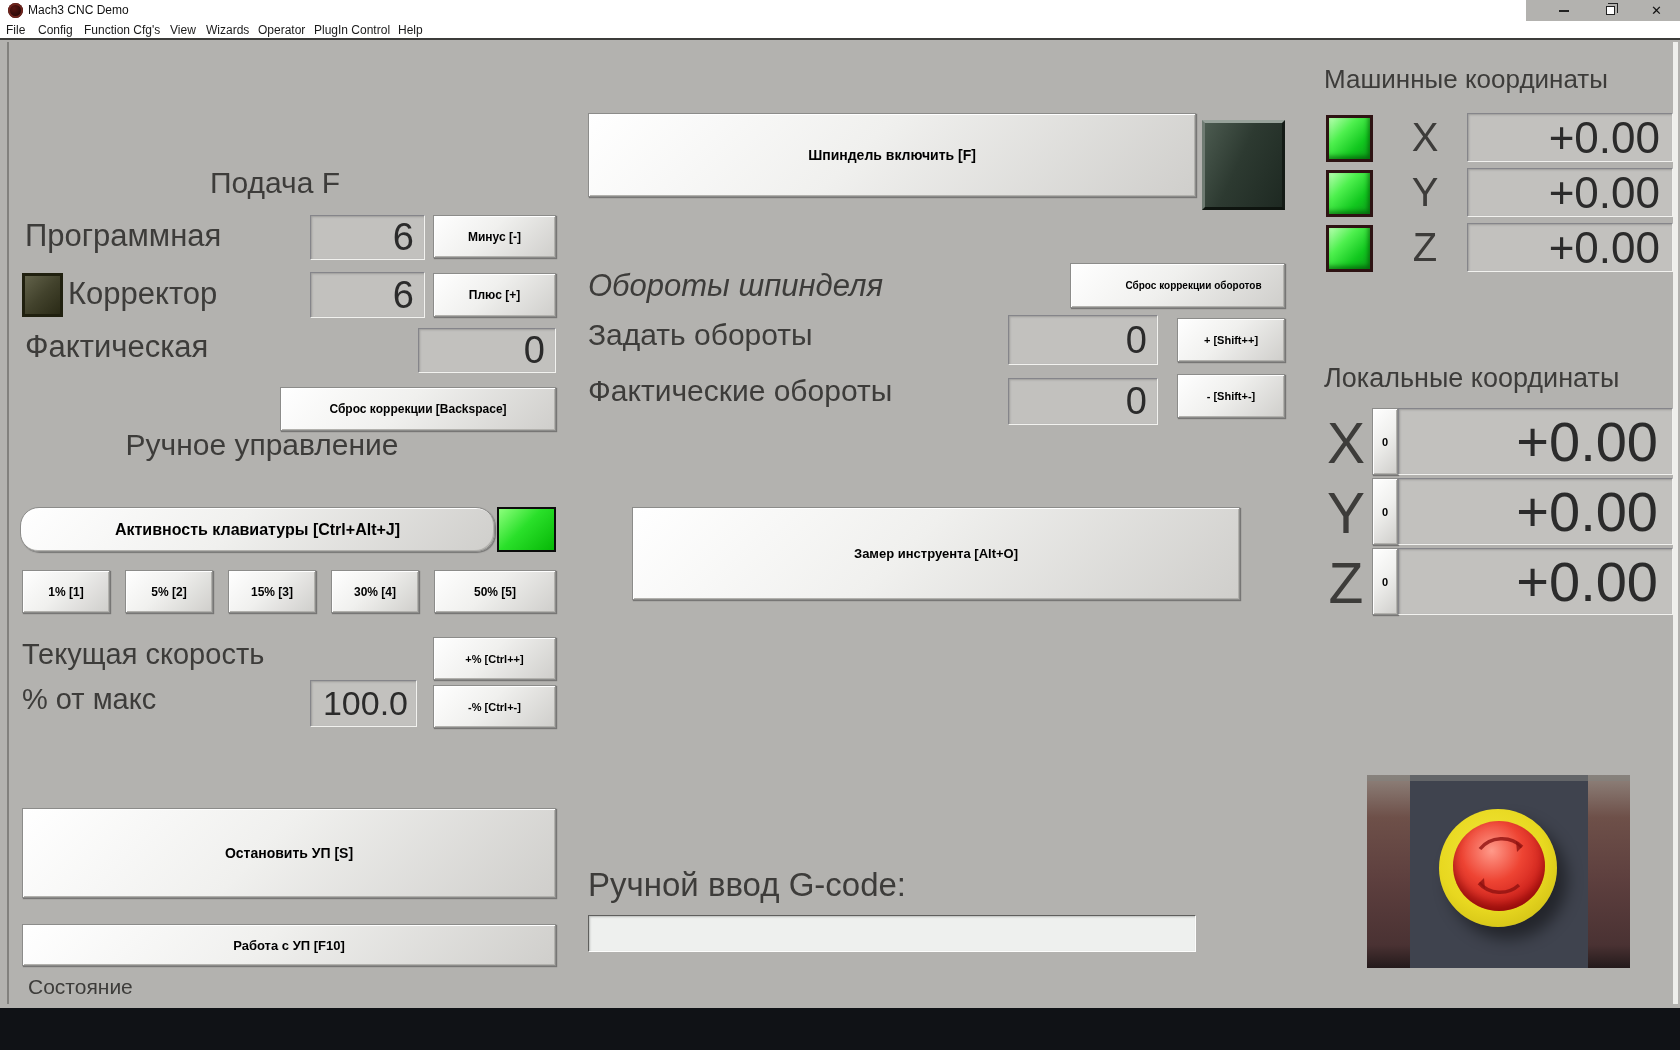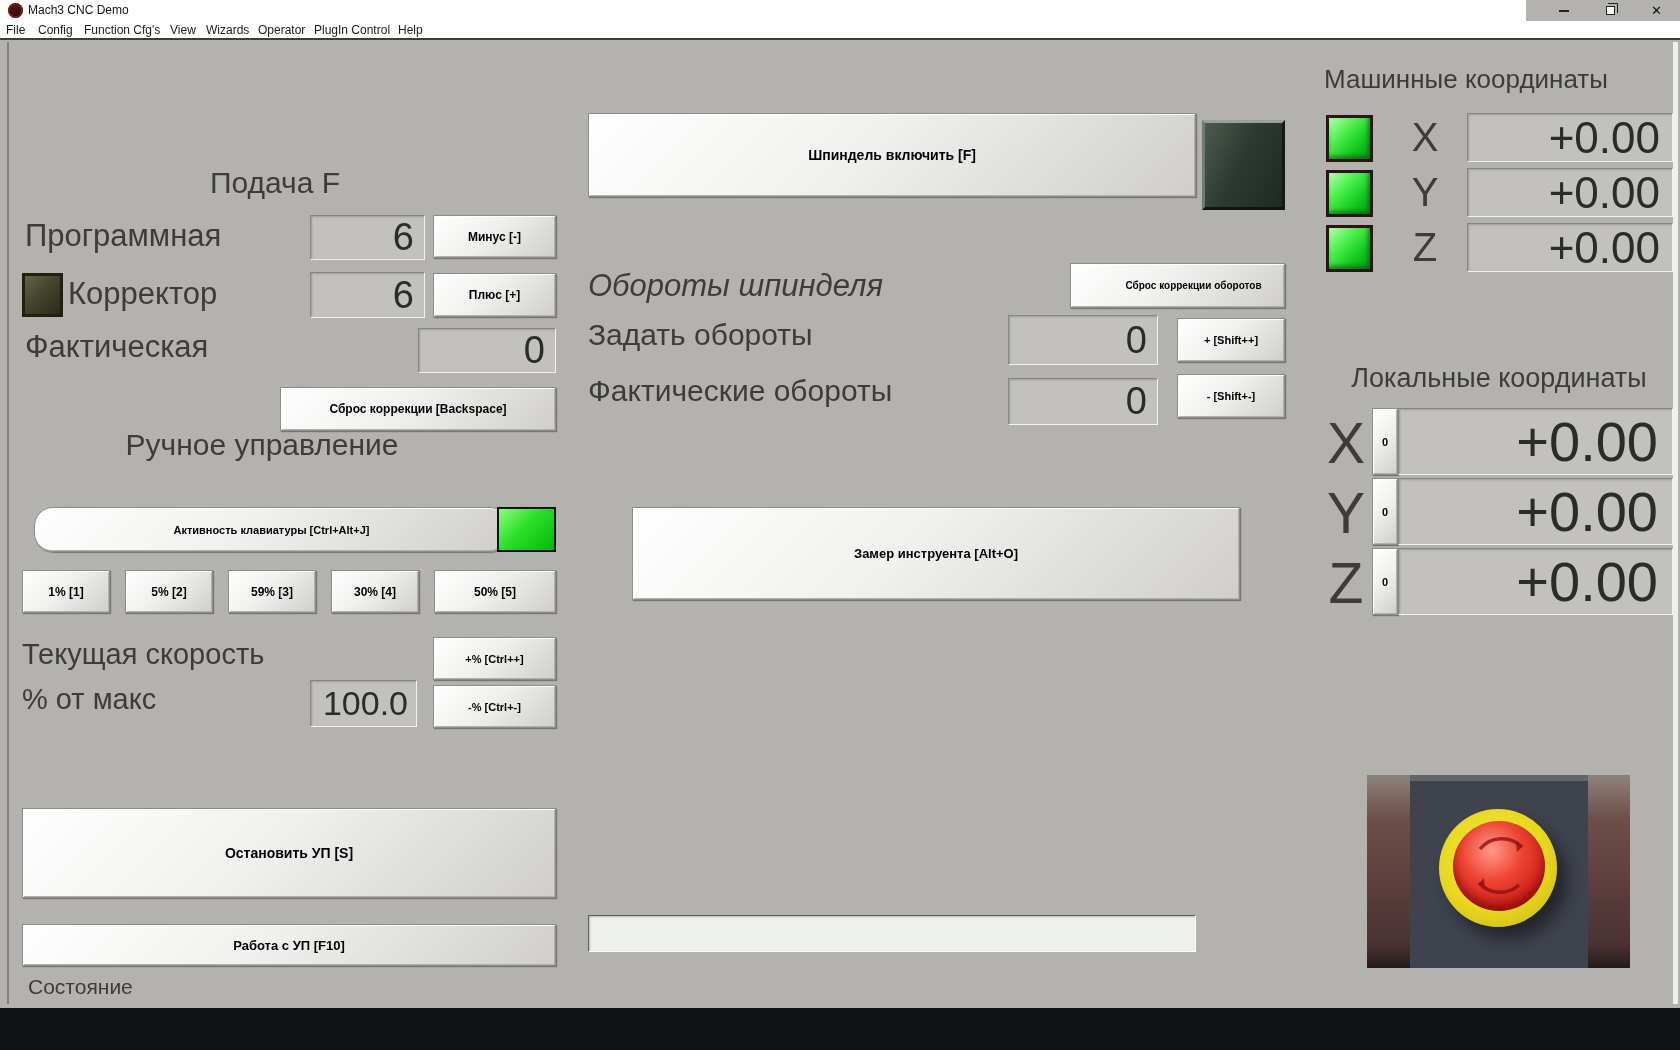--- a/index.html
+++ b/index.html
@@ -96,26 +96,26 @@
   <div class="led" style="left:22px; top:273px; width:41px; height:44px; border:3px solid #20200f; background:linear-gradient(135deg,#62624a 0%,#42422c 50%,#2a2a16 100%);"></div>
   <div class="lbl" style="left:68px; top:276px; font-size:31px;">Корректор</div>
   <div class="dro" style="left:310px; top:272px; width:115px; height:46px; font-size:38px; padding-right:10px;">6</div>
   <div class="btn" style="left:433px; top:273px; width:123px; height:44px; font-size:12px;">Плюс [+]</div>
 
   <div class="lbl" style="left:25px; top:329px; font-size:31px;">Фактическая</div>
   <div class="dro" style="left:418px; top:328px; width:138px; height:45px; font-size:38px; padding-right:10px;">0</div>
   <div class="btn" style="left:280px; top:387px; width:276px; height:44px; font-size:12px;">Сброс коррекции [Backspace]</div>
 
   <div class="lbl" style="left:62px; top:428px; width:400px; text-align:center; font-size:30px;">Ручное управление</div>
-  <div class="btn" style="left:34px; top:507px; width:475px; height:45px; font-size:11px;border-radius:19px;">Активность клавиатуры [Ctrl+Alt+J]</div>
+  <div class="btn" style="left:20px; top:507px; width:475px; height:45px; font-size:16px;border-radius:19px;">Активность клавиатуры [Ctrl+Alt+J]</div>
   <div class="led" style="left:497px; top:507px; width:59px; height:45px; border:2px solid #0c0c0c; background:linear-gradient(135deg,#8cff7c 0%,#2ae02a 45%,#06b806 100%);"></div>
 
   <div class="btn" style="left:22px;  top:570px; width:88px;  height:43px; font-size:12px;">1% [1]</div>
   <div class="btn" style="left:125px; top:570px; width:88px;  height:43px; font-size:12px;">5% [2]</div>
-  <div class="btn" style="left:228px; top:570px; width:88px;  height:43px; font-size:12px;">59% [3]</div>
+  <div class="btn" style="left:228px; top:570px; width:88px;  height:43px; font-size:12px;">15% [3]</div>
   <div class="btn" style="left:331px; top:570px; width:88px;  height:43px; font-size:12px;">30% [4]</div>
   <div class="btn" style="left:434px; top:570px; width:122px; height:43px; font-size:12px;">50% [5]</div>
 
   <div class="lbl" style="left:22px; top:638px; font-size:29px;">Текущая скорость</div>
   <div class="lbl" style="left:22px; top:683px; font-size:29px;">% от макс</div>
   <div class="dro" style="left:310px; top:680px; width:107px; height:47px; font-size:34px; padding-right:8px;">100.0</div>
   <div class="btn" style="left:433px; top:637px; width:123px; height:43px; font-size:11px;">+% [Ctrl++]</div>
   <div class="btn" style="left:433px; top:685px; width:123px; height:43px; font-size:11px;">-% [Ctrl+-]</div>
 
   <div class="btn" style="left:22px; top:808px; width:534px; height:90px; font-size:14px;">Остановить УП [S]</div>
@@ -133,37 +133,38 @@
   <div class="lbl" style="left:588px; top:318px; font-size:30px;">Задать обороты</div>
   <div class="dro" style="left:1008px; top:315px; width:150px; height:50px; font-size:38px; padding-right:10px;">0</div>
   <div class="btn" style="left:1177px; top:318px; width:108px; height:44px; font-size:11px;">+ [Shift++]</div>
 
   <div class="lbl" style="left:588px; top:374px; font-size:30px;">Фактические обороты</div>
   <div class="dro" style="left:1008px; top:378px; width:150px; height:47px; font-size:38px; padding-right:10px;">0</div>
   <div class="btn" style="left:1177px; top:374px; width:108px; height:44px; font-size:11px;">- [Shift+-]</div>
 
   <div class="btn" style="left:588px; top:507px; width:608px; height:93px; font-size:13px;margin-left:44px;">Замер инструента [Alt+O]</div>
 
+  <div class="lbl" style="left:588px; top:866px; font-size:33px;">Ручной ввод G-code:</div>
   <input class="dro" style="left: 588px; top: 915px; width: 608px; height: 37px; background: rgb(238, 240, 238); font-size: 20px; padding: 0px 8px; border-color: rgb(95, 95, 93) rgb(253, 253, 252) rgb(253, 253, 252) rgb(95, 95, 93);" type="text" value="">
 
   <div class="lbl" style="left:1316px; top:64px; width:300px; text-align:center; font-size:26px;">Машинные координаты</div>
 
   <div class="led" style="left:1326px; top:115px; width:47px; height:47px; border:3px solid #2e1313; background:linear-gradient(135deg,#b7ffb0 0%,#4ef04e 35%,#12c81f 70%,#0b9a18 100%); box-shadow:inset -2px -3px 4px rgba(0,60,0,.5);"></div>
   <div class="lbl" style="left:1404px; top:113px; width:42px; text-align:center; font-size:40px; line-height:49px;">X</div>
   <div class="dro" style="left:1467px; top:113px; width:206px; height:49px; font-size:44px; padding-right:12px;">+0.00</div>
 
   <div class="led" style="left:1326px; top:170px; width:47px; height:47px; border:3px solid #2e1313; background:linear-gradient(135deg,#b7ffb0 0%,#4ef04e 35%,#12c81f 70%,#0b9a18 100%); box-shadow:inset -2px -3px 4px rgba(0,60,0,.5);"></div>
   <div class="lbl" style="left:1404px; top:168px; width:42px; text-align:center; font-size:40px; line-height:49px;">Y</div>
   <div class="dro" style="left:1467px; top:168px; width:206px; height:49px; font-size:44px; padding-right:12px;">+0.00</div>
 
   <div class="led" style="left:1326px; top:225px; width:47px; height:47px; border:3px solid #2e1313; background:linear-gradient(135deg,#b7ffb0 0%,#4ef04e 35%,#12c81f 70%,#0b9a18 100%); box-shadow:inset -2px -3px 4px rgba(0,60,0,.5);"></div>
   <div class="lbl" style="left:1404px; top:223px; width:42px; text-align:center; font-size:40px; line-height:49px;">Z</div>
   <div class="dro" style="left:1467px; top:223px; width:206px; height:49px; font-size:44px; padding-right:12px;">+0.00</div>
 
-  <div class="lbl" style="left:1324px; top:363px; width:350px; text-align:center; font-size:27px;">Локальные координаты</div>
+  <div class="lbl" style="left:1324px; top:363px; width:350px; text-align:left; font-size:27px;">Локальные координаты</div>
 
   <div class="lbl" style="left:1324px; top:410px; width:44px; text-align:center; font-size:57px; line-height:67px;">X</div>
   <div class="btn" style="left:1372px; top:408px; width:26px; height:67px; font-size:11px;">0</div>
   <div class="dro" style="left:1398px; top:408px; width:275px; height:67px; font-size:56px; padding-right:14px;">+0.00</div>
 
   <div class="lbl" style="left:1324px; top:480px; width:44px; text-align:center; font-size:57px; line-height:67px;">Y</div>
   <div class="btn" style="left:1372px; top:478px; width:26px; height:67px; font-size:11px;">0</div>
   <div class="dro" style="left:1398px; top:478px; width:275px; height:67px; font-size:56px; padding-right:14px;">+0.00</div>
 
   <div class="lbl" style="left:1324px; top:550px; width:44px; text-align:center; font-size:57px; line-height:67px;">Z</div>

